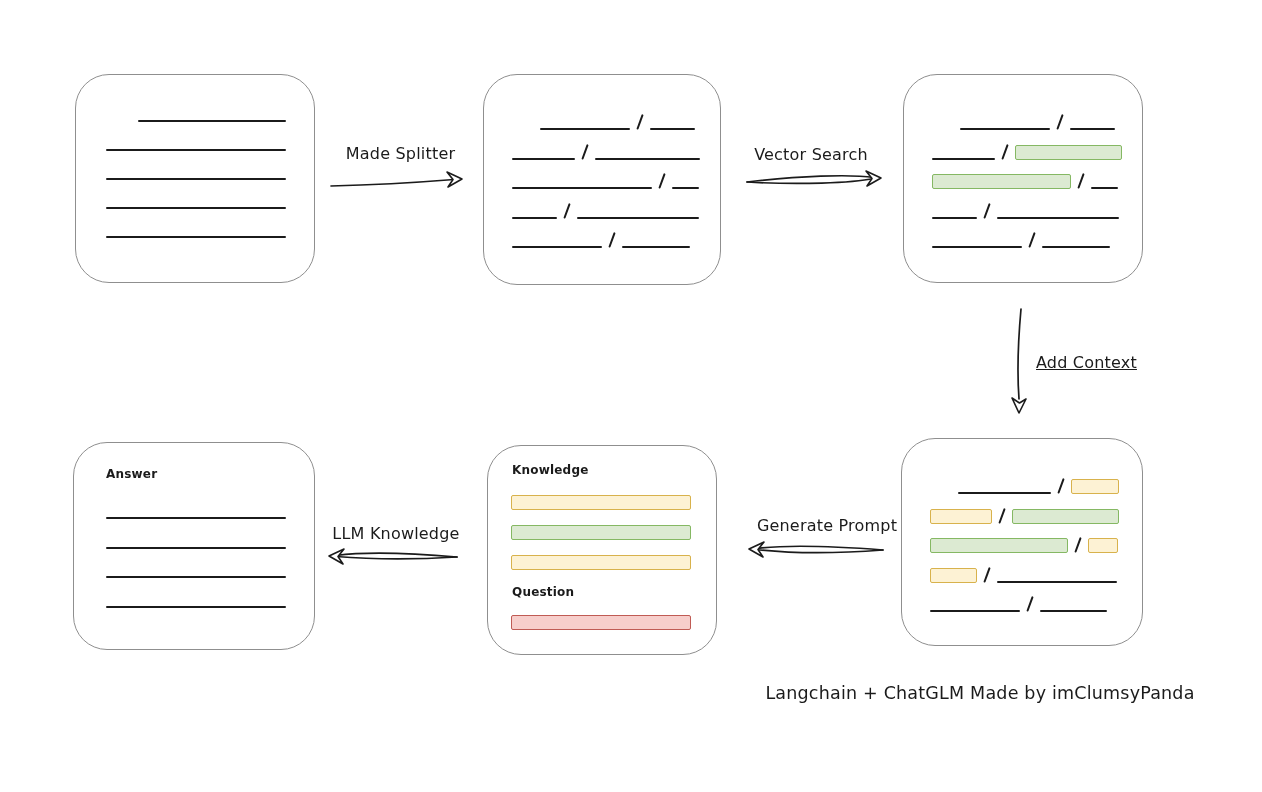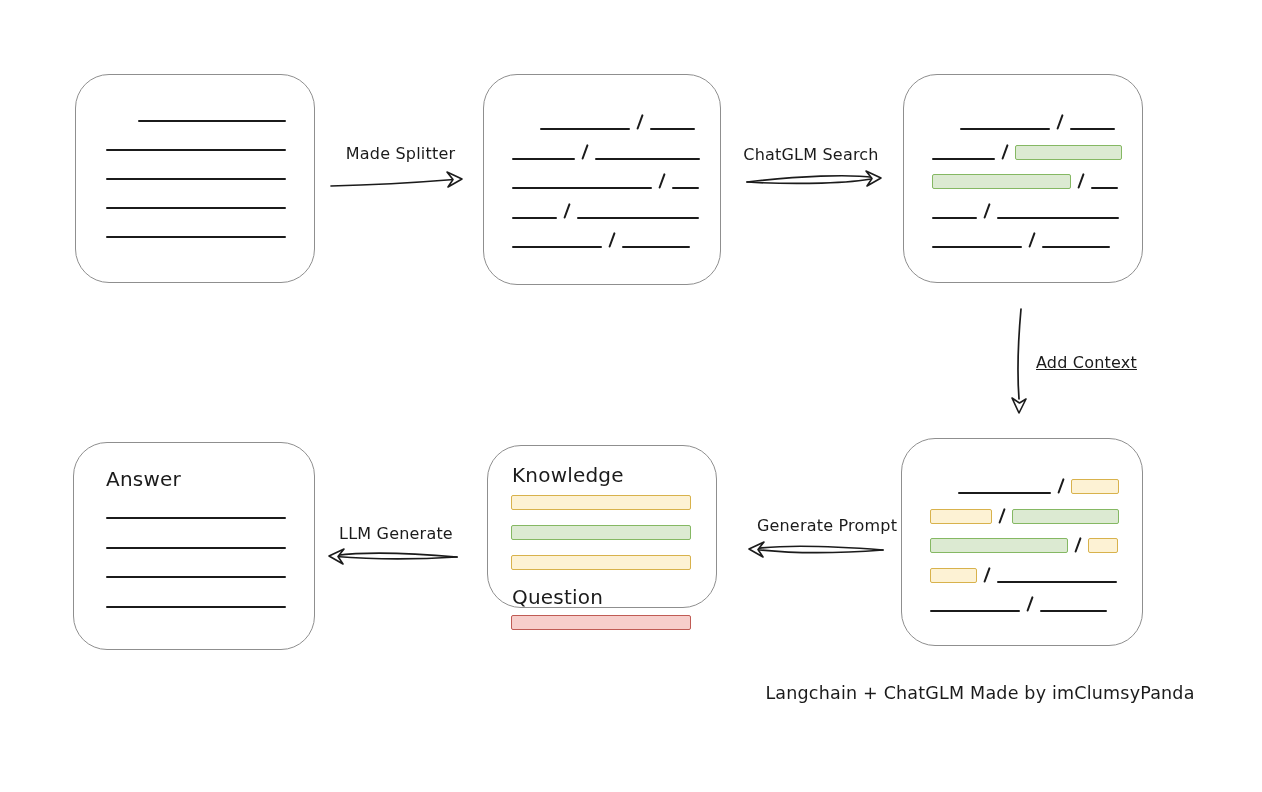--- a/index.html
+++ b/index.html
@@ -55,21 +55,21 @@
 
   
   .doc-lines {
     position:absolute; left:30px; right:30px; top:45px;
     display:flex; flex-direction:column; gap:27px;
   }
   .doc-lines .seg-line { width:100%; }
 
   .box-title {
     position:absolute;
-    font-size:20px; font-weight:400;
+    font-size:12px; font-weight:700;
     letter-spacing:0.2px;
     white-space:nowrap;
   }
   .bar-stack {
     position:absolute; left:23px; right:25px;
     display:flex; flex-direction:column; gap:15px;
   }
   .bar-stack .bar { width:100%; }
 
   .arrow-label {
@@ -135,21 +135,21 @@
           <span class="seg-line" style="width: 122px;"></span>
         </div>
         <div class="seg-row">
           <span class="seg-line" style="width: 90px;"></span>
           <span class="slash"></span>
           <span class="seg-line" style="width: 68px;"></span>
         </div>
       </div>
   </div>
 
-  <div class="arrow-label" style="left:738px; top:145px; width:146px;">ChatGLM Search</div>
+  <div class="arrow-label" style="left:738px; top:145px; width:146px;">Vector Search</div>
   <svg class="arrow-svg" style="left:744px; top:168px;" width="146" height="24" viewBox="0 0 146 24">
     <path d="M3,14 C 55,8 105,6 130,9.5"></path>
     <path d="M3,14 C 55,17 108,15 130,10.5"></path>
     <path class="head" d="M122,3 L137,10 L123,18 L128,10.5 Z"></path>
   </svg>
 
   <div class="box" style="left:903px; top:74px; width:240px; height:209px;">
     <div class="rows">
         <div class="seg-row">
           <span class="seg-line" style="width: 90px; margin-left: 28px;"></span>
@@ -215,34 +215,34 @@
       </div>
   </div>
 
   <div class="arrow-label" style="left:736px; top:516px; width:150px;margin-left:16px;">Generate Prompt</div>
   <svg class="arrow-svg" style="left:736px; top:538px;" width="150" height="22" viewBox="0 0 150 22">
     <path d="M147,12 C 95,8 48,7 20,10.5"></path>
     <path d="M147,12 C 95,16 50,15 20,11.5"></path>
     <path class="head" d="M28,4 L13,11 L27,19 L22,11.5 Z"></path>
   </svg>
 
-  <div class="box" style="left:487px; top:445px; width:230px; height:163px;">
+  <div class="box" style="left:487px; top:445px; width:230px; height:210px;">
     <div class="box-title" style="left:24px; top:17px;">Knowledge</div>
     <div class="bar-stack" style="top:49px;">
         <span class="bar yellow" style="display: block;"></span>
         <span class="bar green" style="display: block;"></span>
         <span class="bar yellow" style="display: block;"></span>
       </div>
     <div class="box-title" style="left:24px; top:139px;">Question</div>
     <div class="bar-stack" style="top:169px;">
         <span class="bar red" style="display: block;"></span>
       </div>
   </div>
 
-  <div class="arrow-label" style="left:325px; top:524px; width:142px;">LLM Generate</div>
+  <div class="arrow-label" style="left:325px; top:524px; width:142px;">LLM Knowledge</div>
   <svg class="arrow-svg" style="left:318px; top:546px;" width="142" height="20" viewBox="0 0 142 20">
     <path d="M139,11 C 92,7 45,6 18,9.5"></path>
     <path d="M139,11 C 92,14 48,13 18,10.5"></path>
     <path class="head" d="M26,3 L11,10 L25,18 L20,10.5 Z"></path>
   </svg>
 
   <div class="box" style="left:73px; top:442px; width:242px; height:208px;">
     <div class="box-title" style="left:32px; top:24px;">Answer</div>
     <div class="doc-lines" style="left:32px; right:30px; top:74px; gap:27.5px;">
         <span class="seg-line" style="display: block; width: 180px;"></span>

